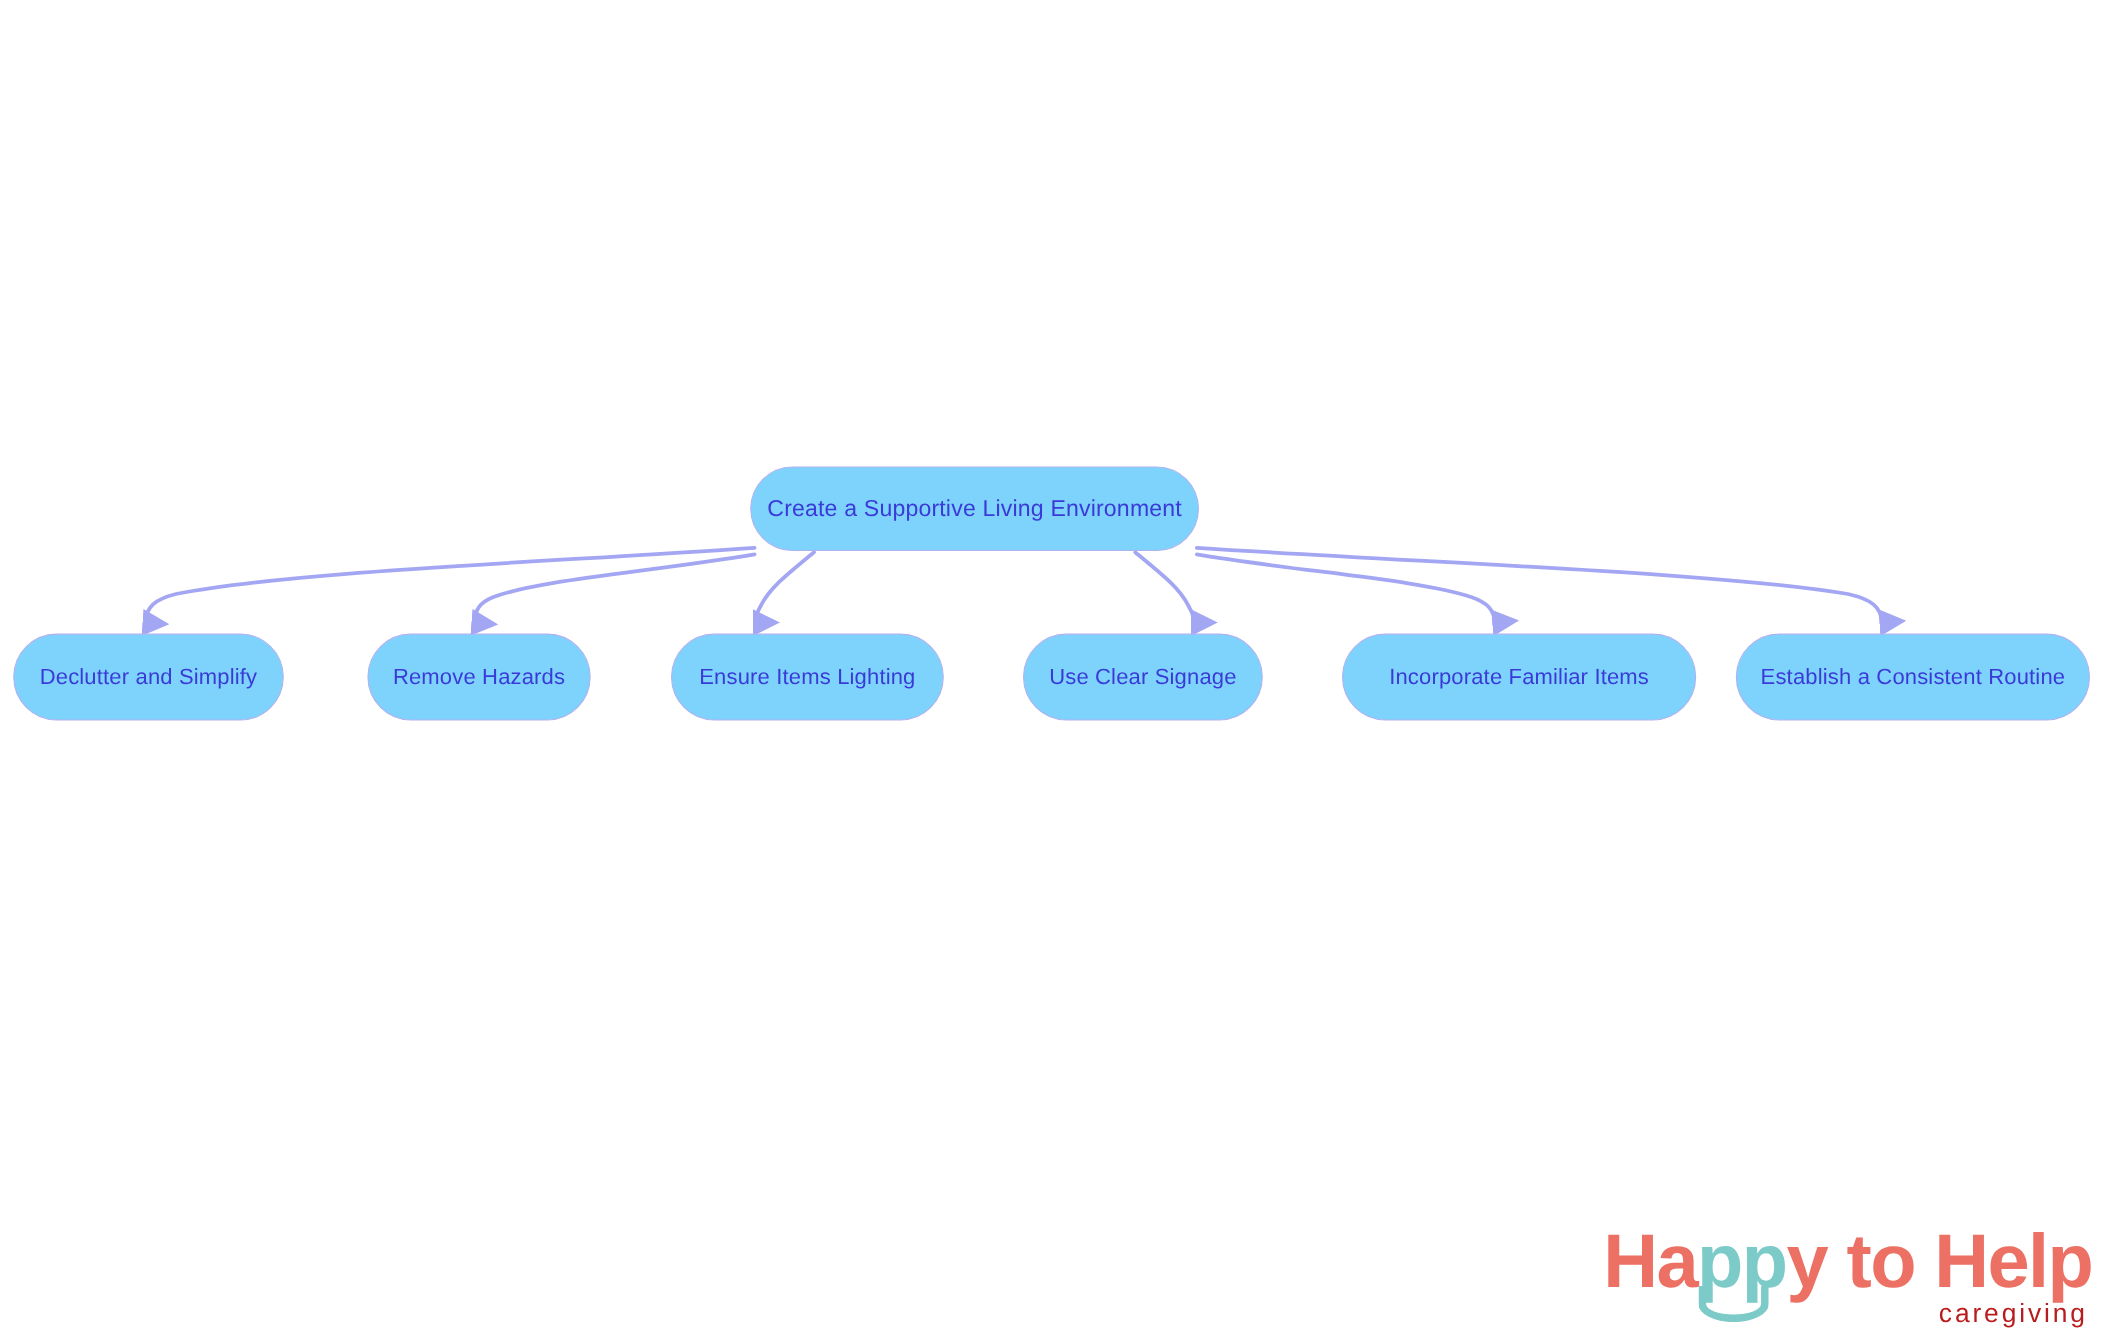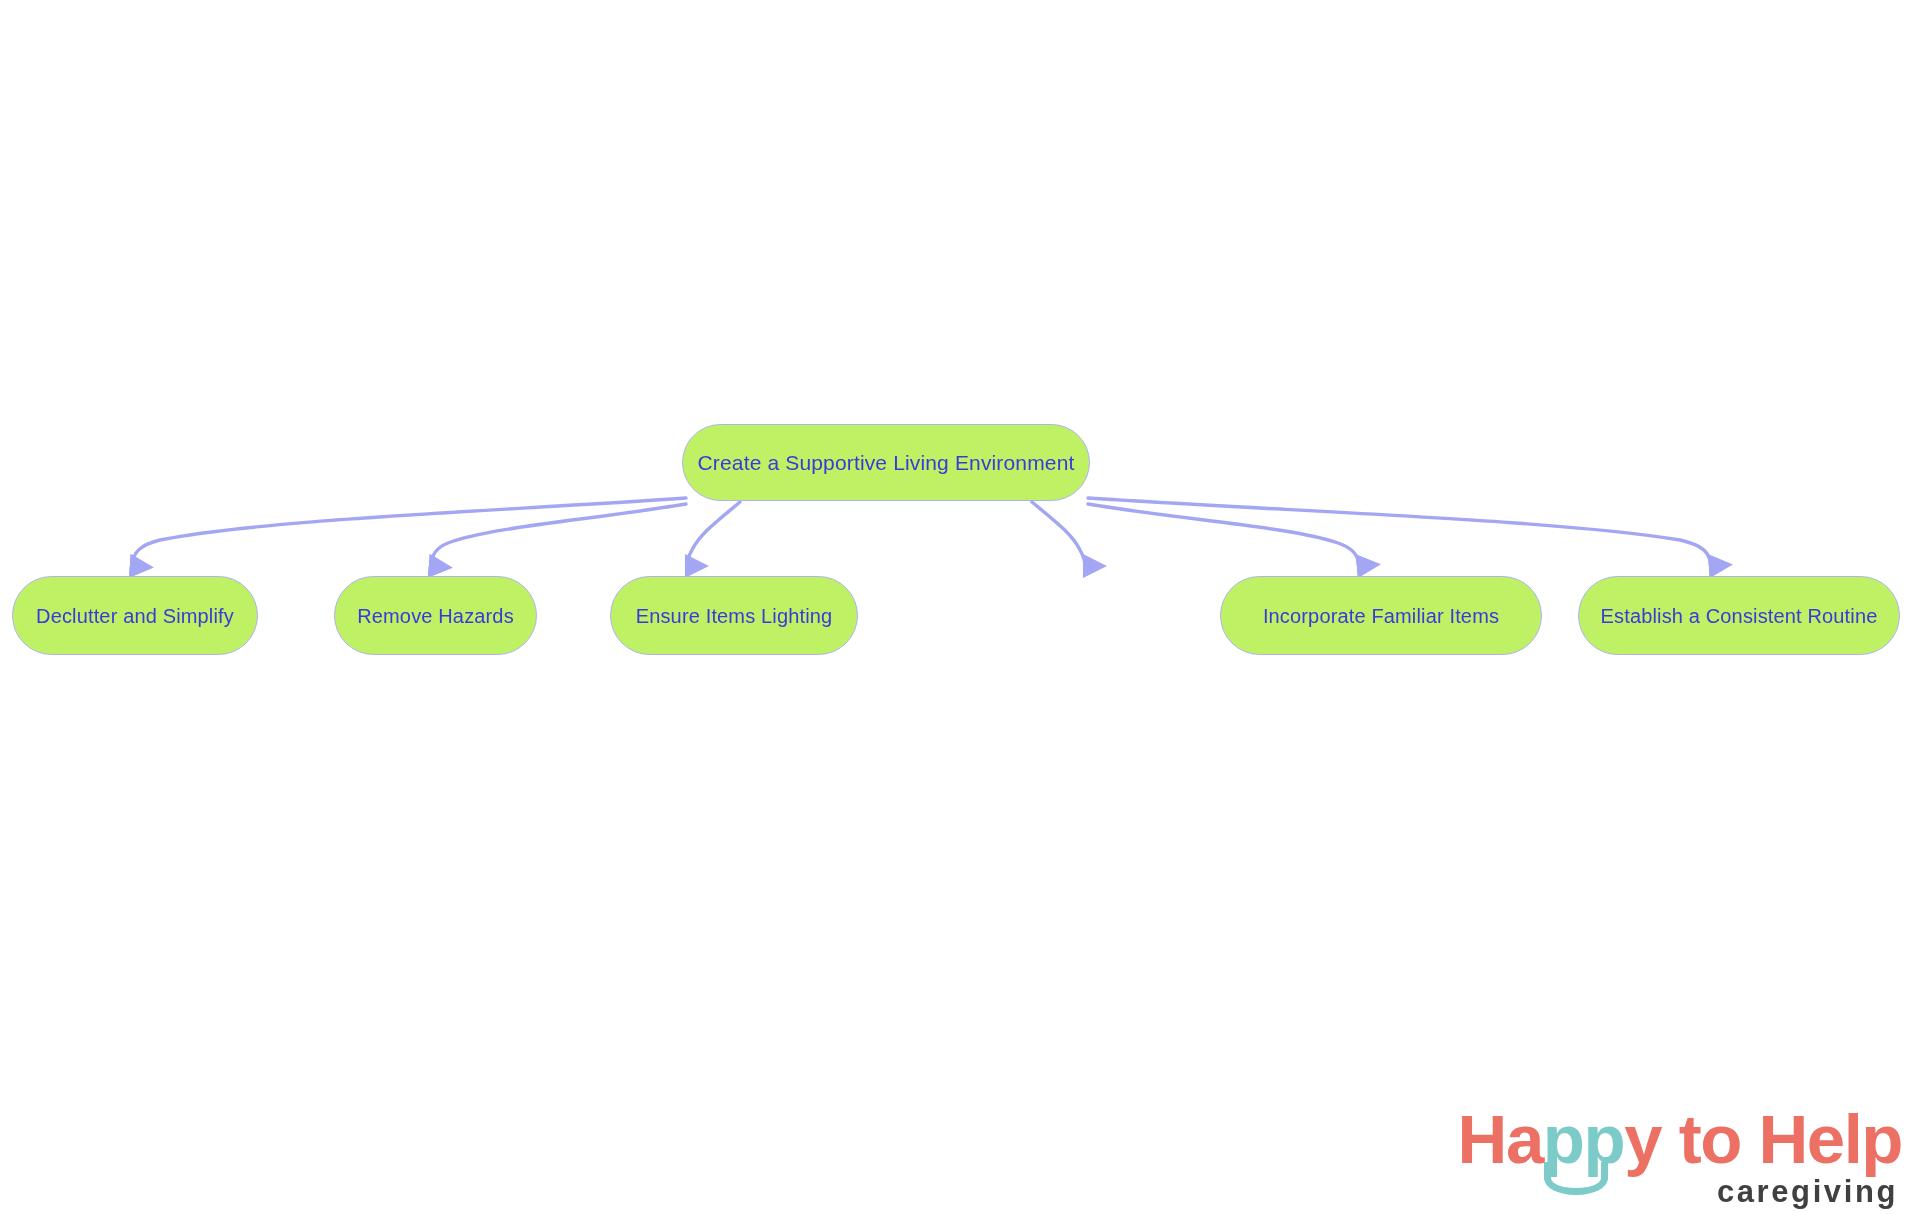--- a/index.html
+++ b/index.html
@@ -36,21 +36,21 @@
   }
 
   
   .node {
     position: absolute;
     z-index: 2;
     box-sizing: border-box;
     display: flex;
     align-items: center;
     justify-content: center;
-    background: #bef264;
+    background: #7dd3fc;
     border: 1.6px solid #afb2f0;
     border-radius: 999px;
     color: #3a3ad8;
     letter-spacing: 0.15px;
     white-space: nowrap;
     -webkit-font-smoothing: antialiased;
   }
 
   .node-label {
     display: block;
@@ -105,24 +105,24 @@
     width: 50px;
     height: 26px;
     border: 7px solid #7ccbc9;
     border-top: none;
     border-bottom-left-radius: 50px 26px;
     border-bottom-right-radius: 50px 26px;
   }
   #logo-sub {
     margin-top: 2px;
     margin-right: 4px;
-    font-size: 31px;
-    font-weight: 700;
+    font-size: 24px;
+    font-weight: 400;
     letter-spacing: 2.6px;
-    color: #404040;
+    color: #b91c1c;
     line-height: 1;
   }
 </style>
 </head>
 <body>
 
 <div id="canvas">
 
   <svg id="edges" viewBox="0 0 1920 1215" width="1920" height="1215" xmlns="http://www.w3.org/2000/svg">
     <defs>
@@ -156,20 +156,23 @@
   </div>
 
   <div class="node leaf leaf-2">
     <span class="node-label">Remove Hazards</span>
   </div>
 
   <div class="node leaf leaf-3">
     <span class="node-label">Ensure Items Lighting</span>
   </div>
 
+  <div class="node leaf leaf-4">
+    <span class="node-label">Use Clear Signage</span>
+  </div>
 
   <div class="node leaf leaf-5">
     <span class="node-label">Incorporate Familiar Items</span>
   </div>
 
   <div class="node leaf leaf-6">
     <span class="node-label">Establish a Consistent Routine</span>
   </div>
 
   <div id="logo">

